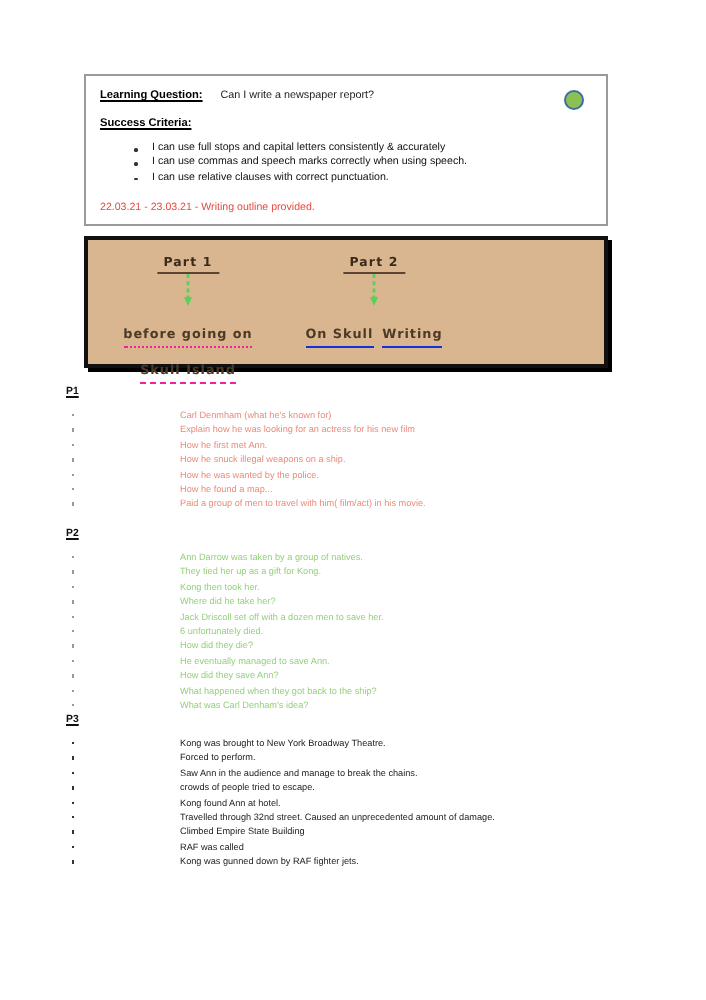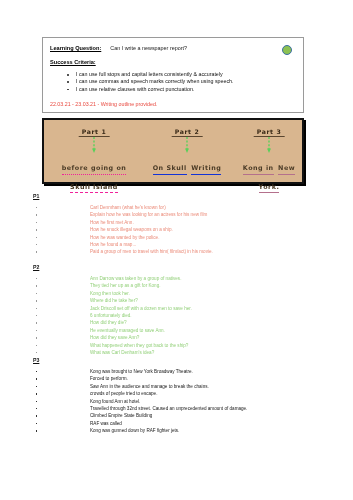--- a/index.html
+++ b/index.html
@@ -236,34 +236,20 @@
             <line x1="2" y1="0" x2="2" y2="12" stroke="#5ad05a" stroke-width="1.4" stroke-dasharray="2 1.6"></line>
             <polygon points="2,16 0,11.5 4,11.5" fill="#5ad05a"></polygon>
           </svg>
         </span>
         <span class="phrase-wrap">
           <span class="phrase ul-blue">On Skull</span>
           <span class="phrase ul-blue">Writing</span>
         </span>
       </div>
 
-      <div class="plan-col col3">
-        <span class="part-title">Part 3</span>
-        <span class="arrow">
-          <svg width="4" height="16" viewBox="0 0 4 16">
-            <line x1="2" y1="0" x2="2" y2="12" stroke="#5ad05a" stroke-width="1.4" stroke-dasharray="2 1.6"></line>
-            <polygon points="2,16 0,11.5 4,11.5" fill="#5ad05a"></polygon>
-          </svg>
-        </span>
-        <span class="phrase-wrap">
-          <span class="phrase ul-rose">Kong in</span>
-          <span class="phrase ul-rose">New</span>
-          <span class="phrase ul-rose">York.</span>
-        </span>
-      </div>
 
     </div>
   </div>
 
   <div class="sec sec-p1">
     <div class="sec-label">P1</div>
     <ul class="notes">
       <li>Carl Denmham (what he's known for)</li>
       <li>Explain how he was looking for an actress for his new film</li>
       <li>How he first met Ann.</li>

